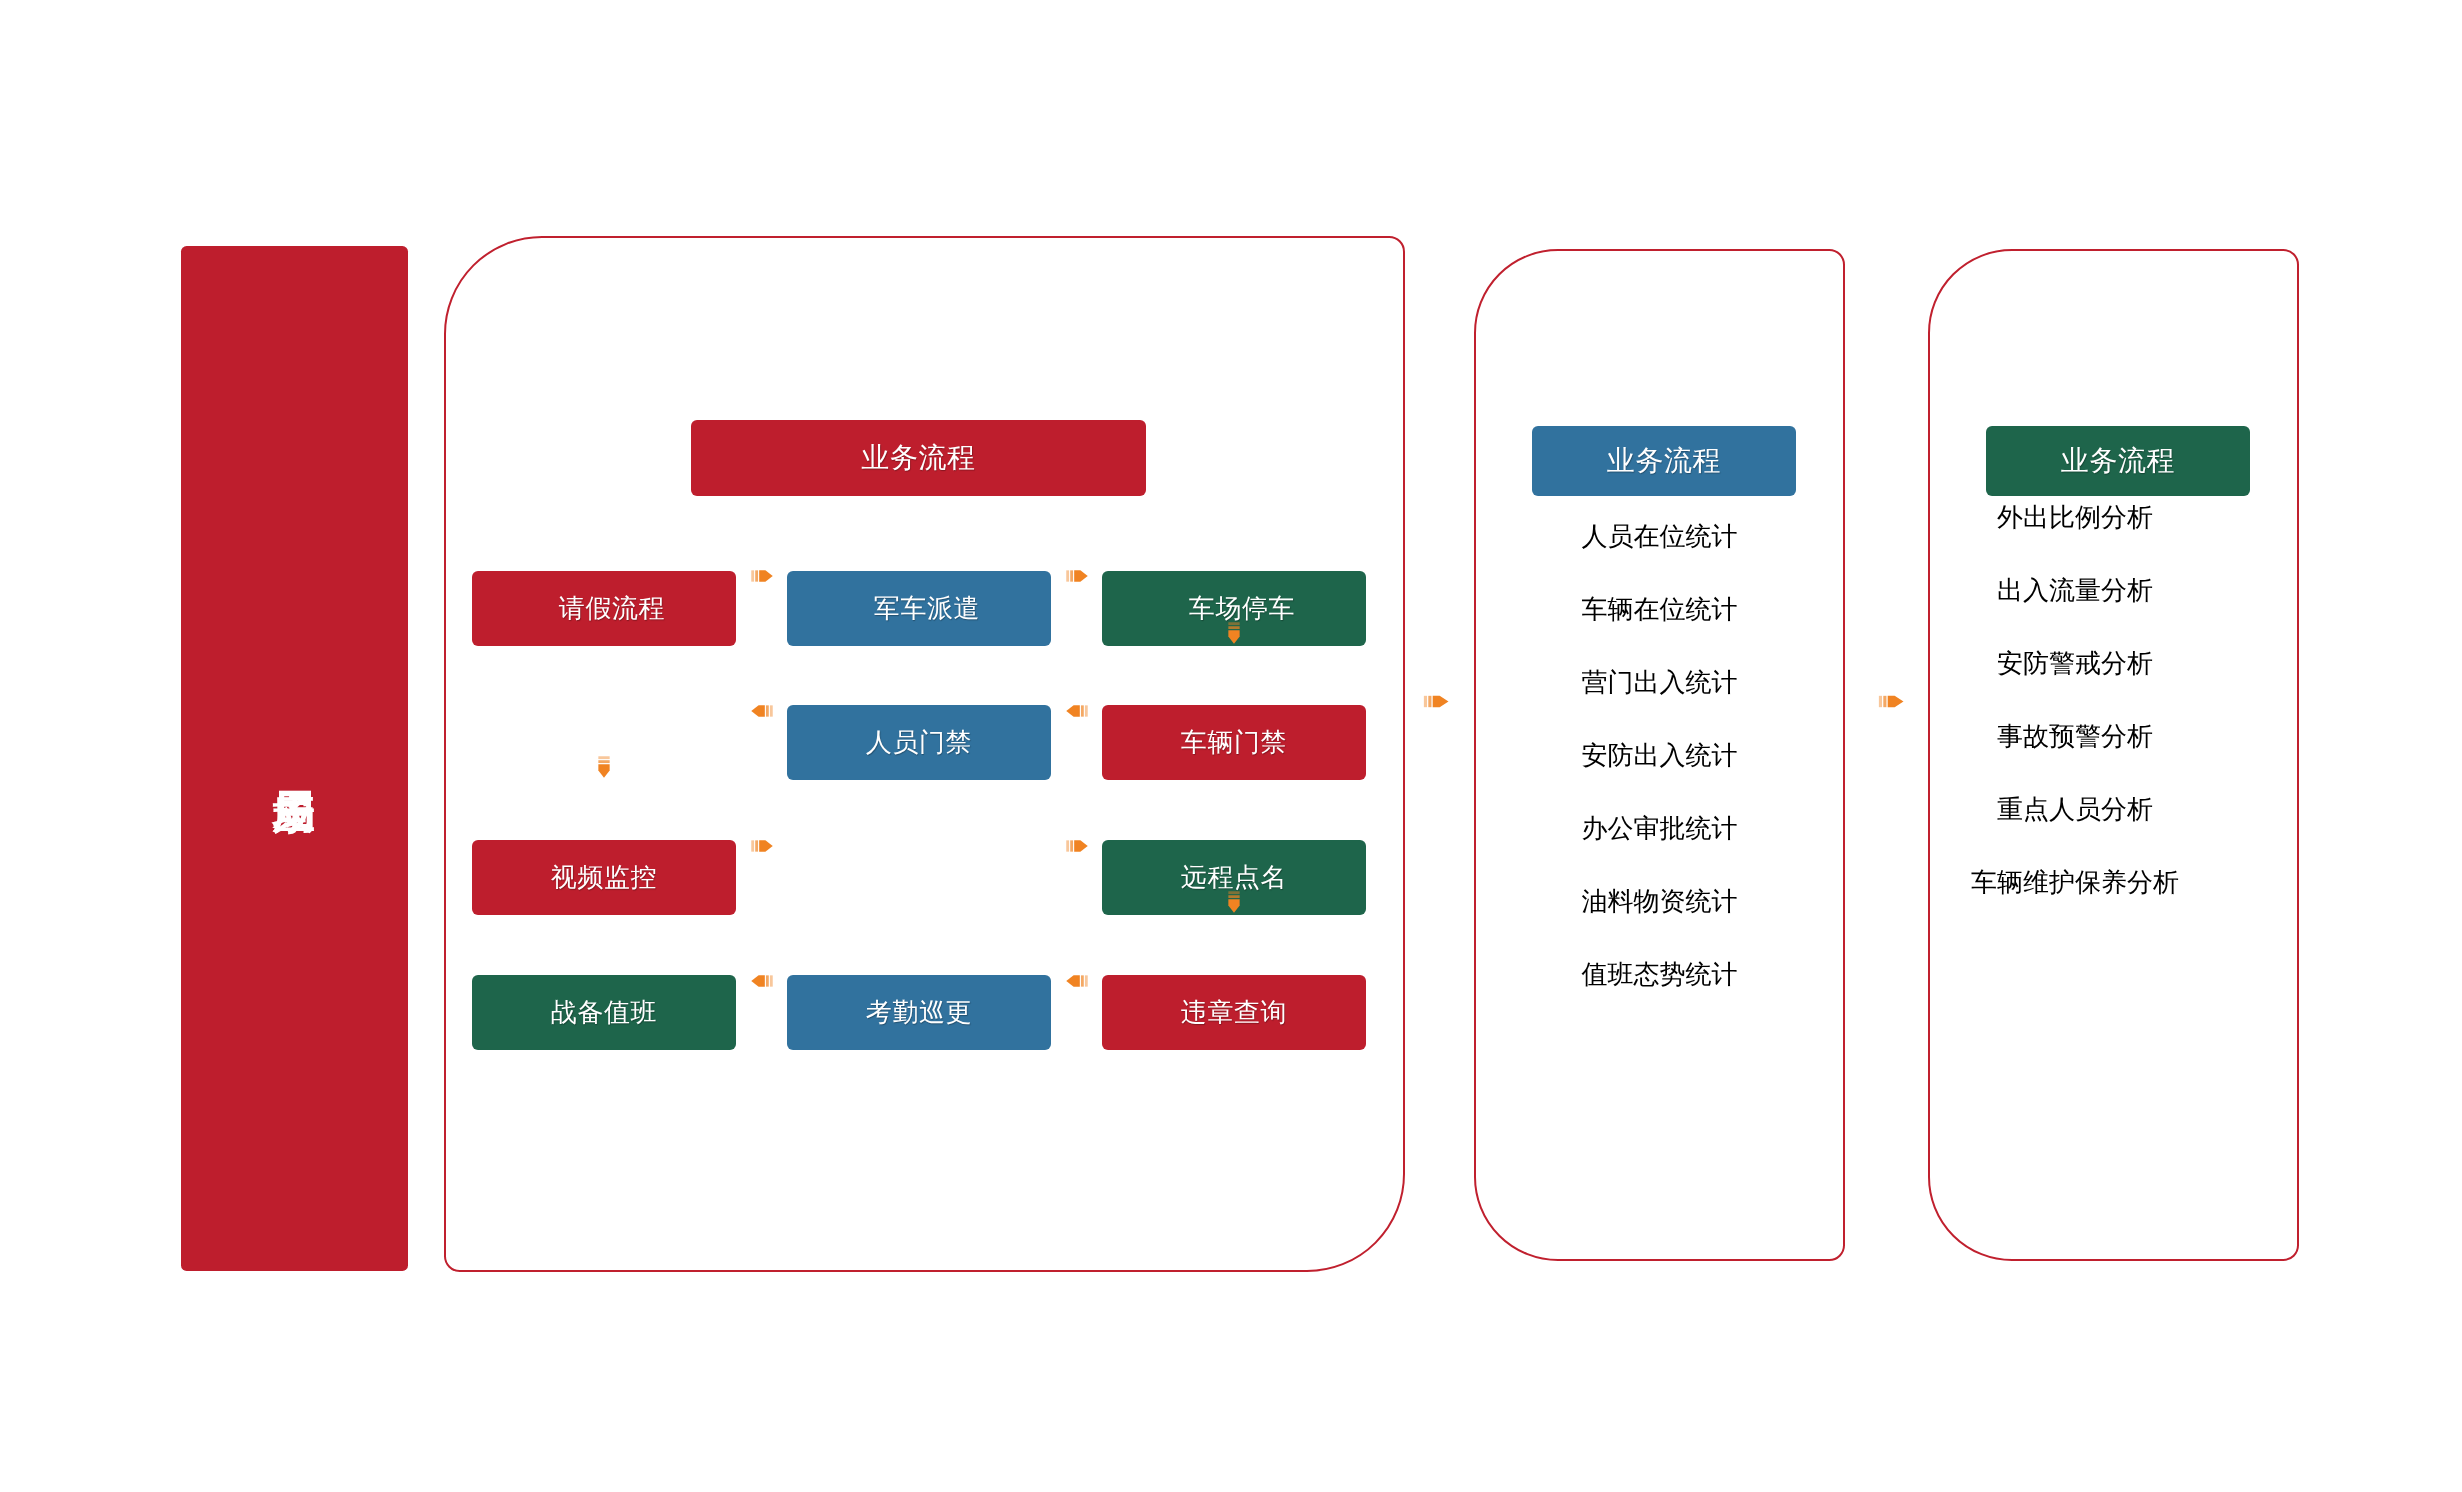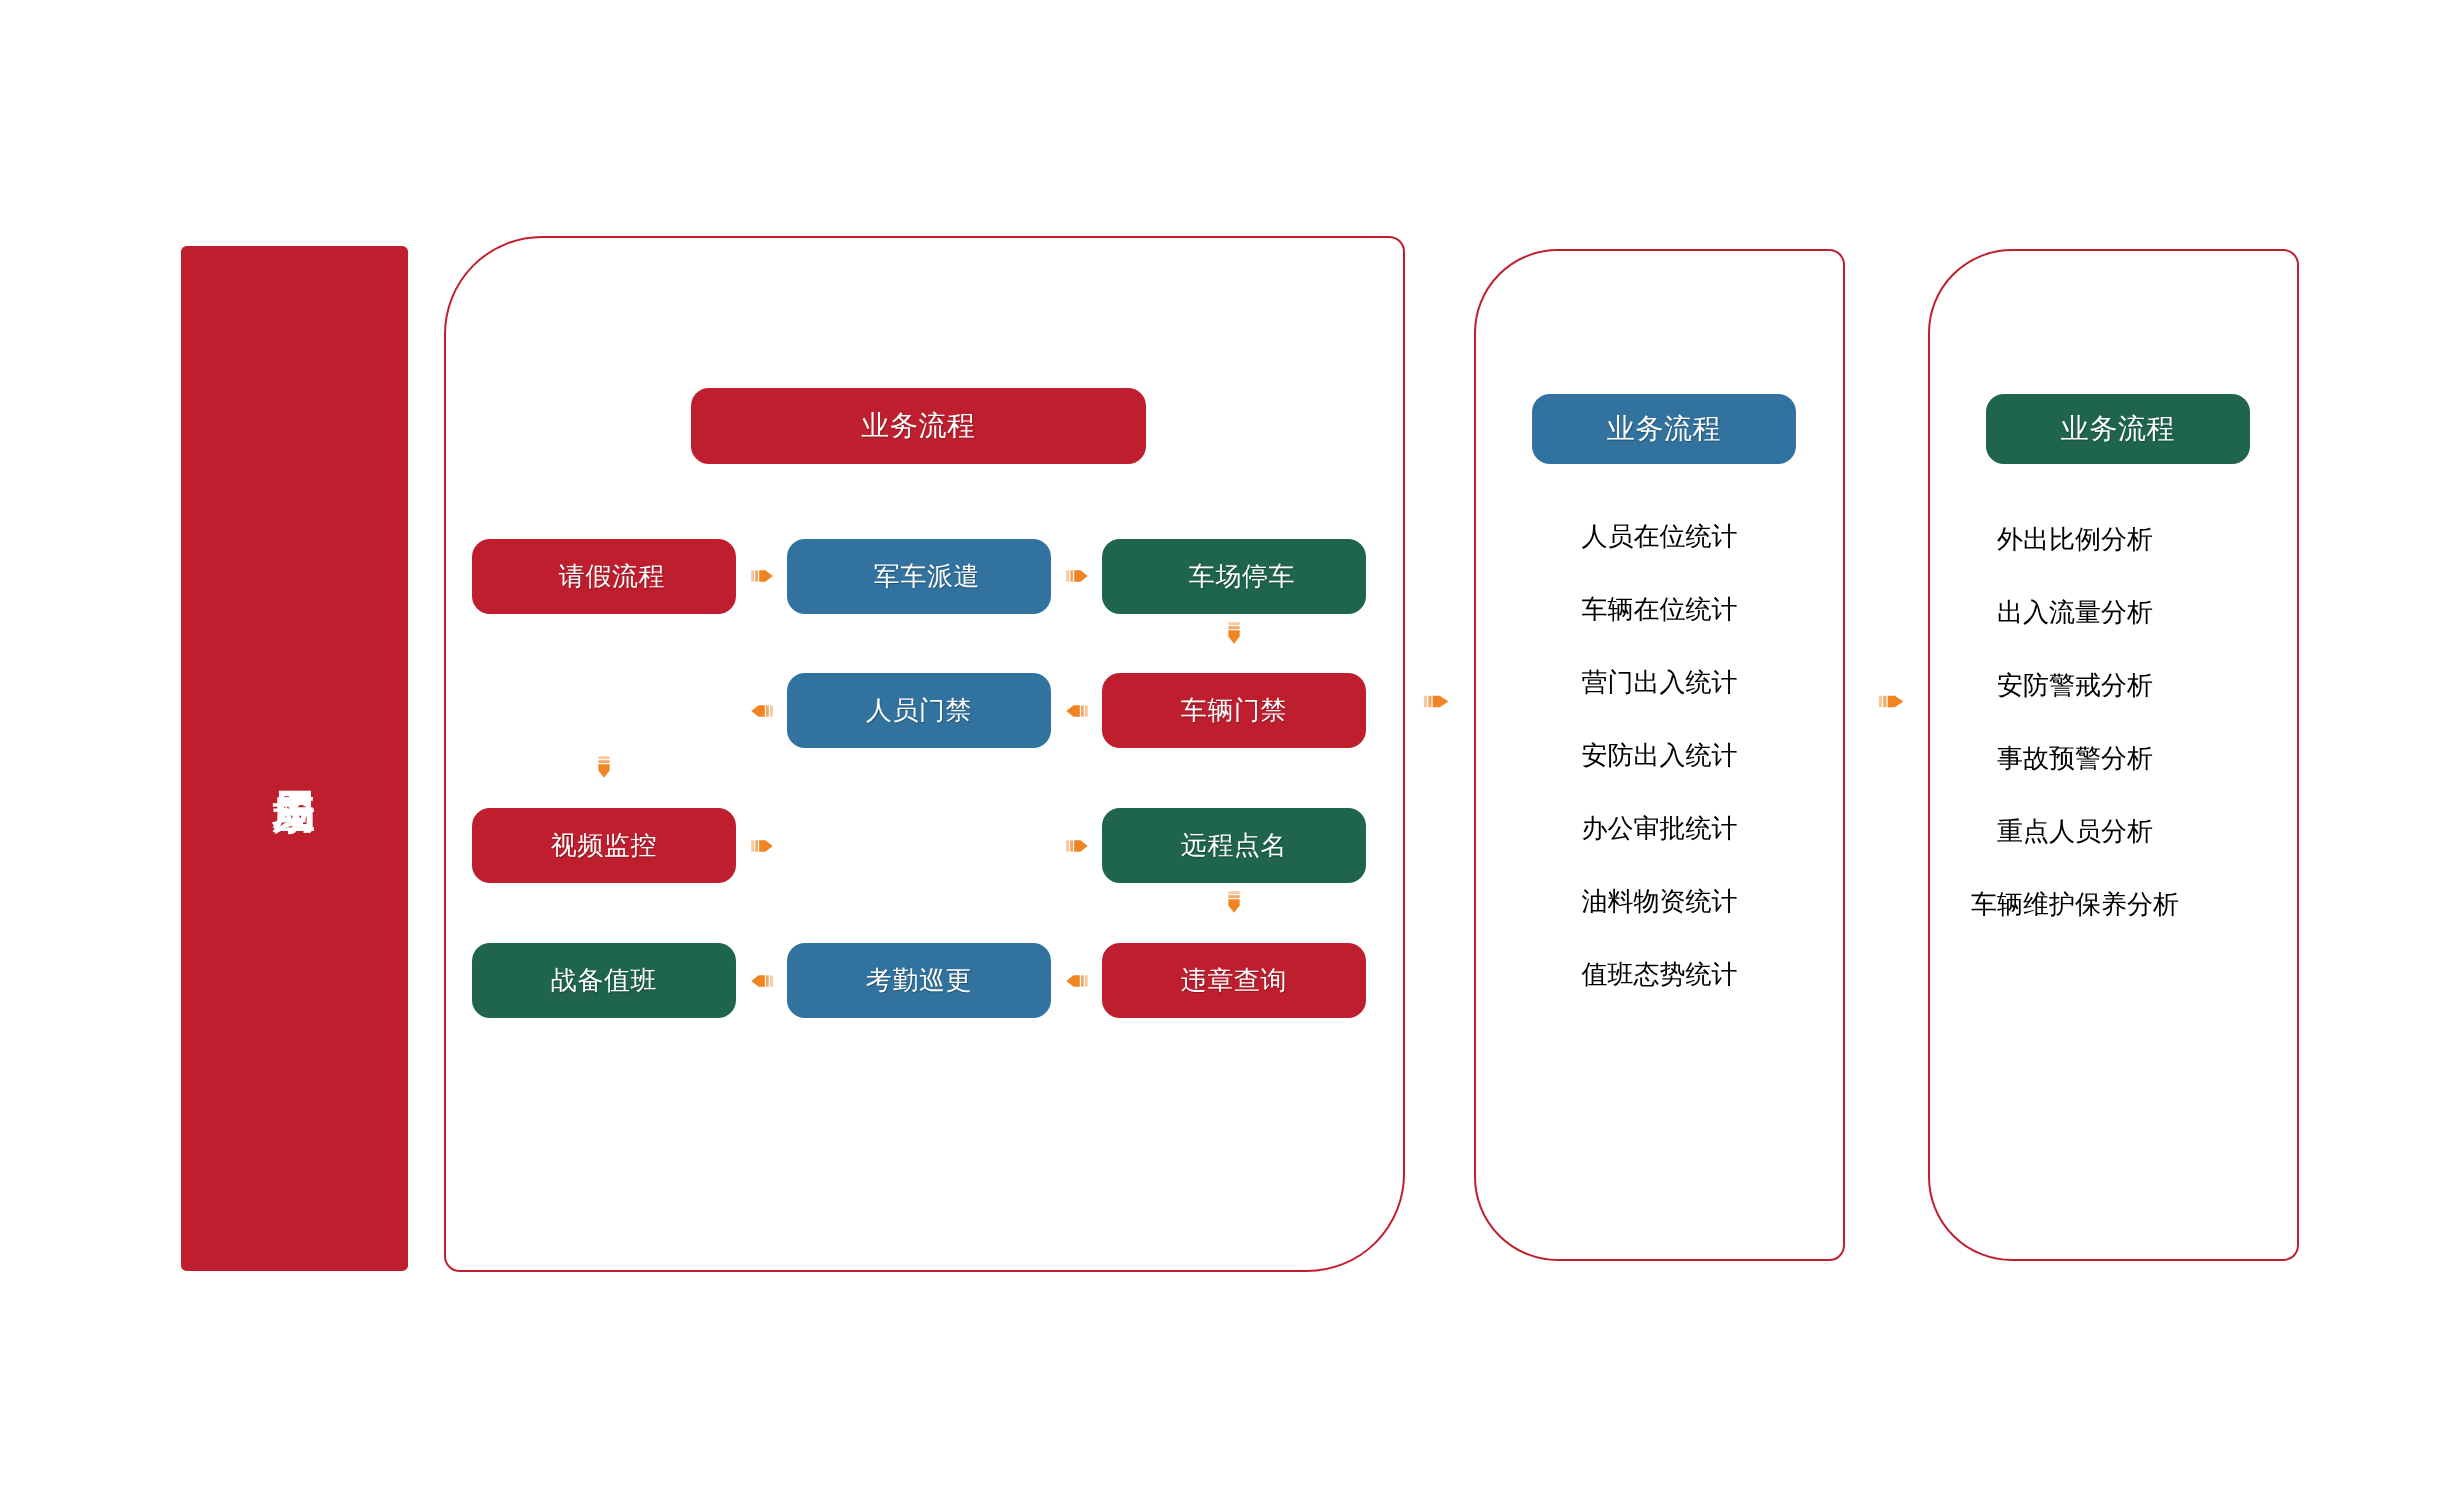--- a/index.html
+++ b/index.html
@@ -66,29 +66,30 @@
     left: 1928px;
     top: 249px;
     width: 371px;
     height: 1012px;
     border-radius: 84px 15.7px 15.7px 84px;
   }
 
   
   .chip {
     position: absolute;
-    border-radius: 18px;
+    border-radius: 6px;
     display: flex;
     align-items: center;
     justify-content: center;
     color: #ffffff;
     font-size: 26px;
     letter-spacing: 0.6px;
     text-shadow: 0.6px 1.1px 1.1px rgba(0,0,0,0.30);
     white-space: nowrap;
+    margin-top: 32px;
   }
   .chip.red   { background: #BE1E2D; }
   .chip.blue  { background: #31729E; }
   .chip.green { background: #1E654B; }
 
   .chip-header {
     font-size: 28px;
   }
 
   
@@ -137,21 +138,21 @@
 
   
   .text-list {
     position: absolute;
     display: flex;
     flex-direction: column;
     align-items: center;
     gap: 13px;
   }
   .list-stats    { left: 1474px; top: 523px;  width: 371px; }
-  .list-analysis { left: 1928px; top: 526px;  width: 294px; }
+  .list-analysis { left: 1928px; top: 504px;  width: 294px; }
   .text-list .item {
     font-size: 26px;
     color: #000000;
     line-height: 1.0;
     margin-bottom: 34px;
     white-space: nowrap;
   }
 </style>
 </head>
 <body>

